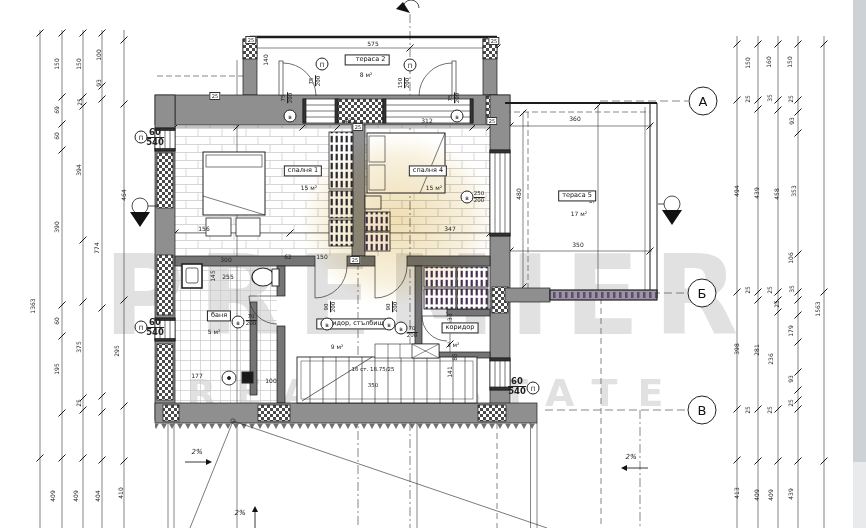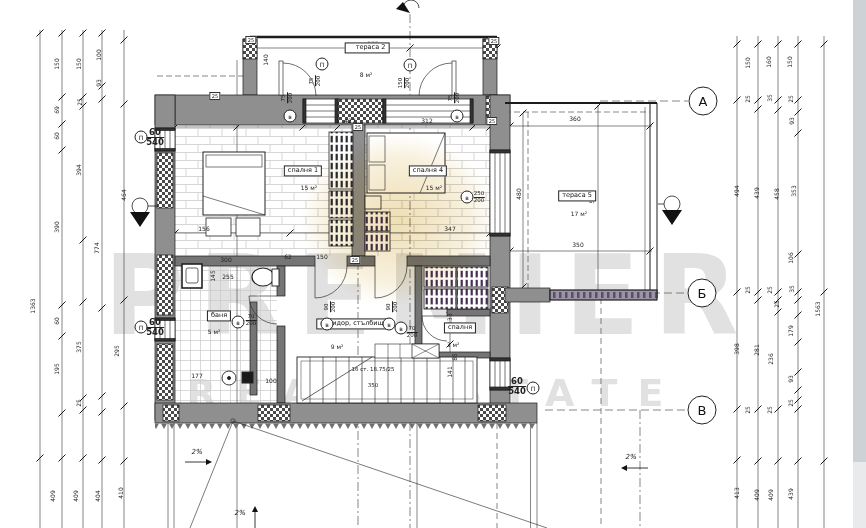--- a/index.html
+++ b/index.html
@@ -460,33 +460,33 @@
     <div class="lbl" style="left: 271px; top: 381px;">100</div>
     <div class="lbl rot" style="left: 450px; top: 319px;">133</div>
     <div class="lbl rot" style="left: 450px; top: 372px;">141</div>
     <div class="lbl rot" style="left: 455px; top: 357px;">85</div>
     <div class="lbl boxed" style="left: 215px; top: 96px;">25</div>
     <div class="lbl boxed" style="left: 251px; top: 40px;">25</div>
     <div class="lbl boxed" style="left: 494px; top: 41px;">25</div>
     <div class="lbl boxed" style="left: 492px; top: 121px;">25</div>
     <div class="lbl boxed" style="left: 355px; top: 260px;">25</div>
     <div class="lbl boxed" style="left: 358px; top: 127px;">25</div>
-    <div class="room-name" style="left: 367px; top: 48px; padding-left: 10px;">тераса 2</div>
+    <div class="room-name" style="left: 367px; top: 60px; padding-left: 10px;">тераса 2</div>
     <div class="room-area" style="left: 366px; top: 74px;">8 м²</div>
     <div class="room-name" style="left: 303px; top: 171px;">спалня 1</div>
     <div class="room-area" style="left: 309px; top: 187px;">15 м²</div>
     <div class="room-name" style="left: 428px; top: 171px;">спалня 4</div>
     <div class="room-area" style="left: 434px; top: 187px;">15 м²</div>
     <div class="room-name" style="left: 577px; top: 196px;">тераса 5</div>
     <div class="room-area" style="left: 579px; top: 213px;">17 м²</div>
     <div class="room-name" style="left: 219px; top: 316px;">баня</div>
     <div class="room-area" style="left: 214px; top: 331px;">5 м²</div>
     <div class="room-name" style="left: 354px; top: 324px;">коридор, стълбище</div>
     <div class="room-area" style="left: 337px; top: 346px;">9 м²</div>
-    <div class="room-name" style="left: 460px; top: 328px;">спалня</div>
+    <div class="room-name" style="left: 460px; top: 328px;">коридор</div>
     <div class="room-area" style="left: 453px; top: 344px;">3 м²</div>
     <div class="op rot" style="left: 315px; top: 81px;">
       <span class="num">75</span>
       <span class="den">200</span>
     </div>
     <div class="circ" style="left: 322px; top: 64px;">П</div>
     <div class="op rot" style="left: 404px; top: 83px;">
       <span class="num">150</span>
       <span class="den">200</span>
     </div>

